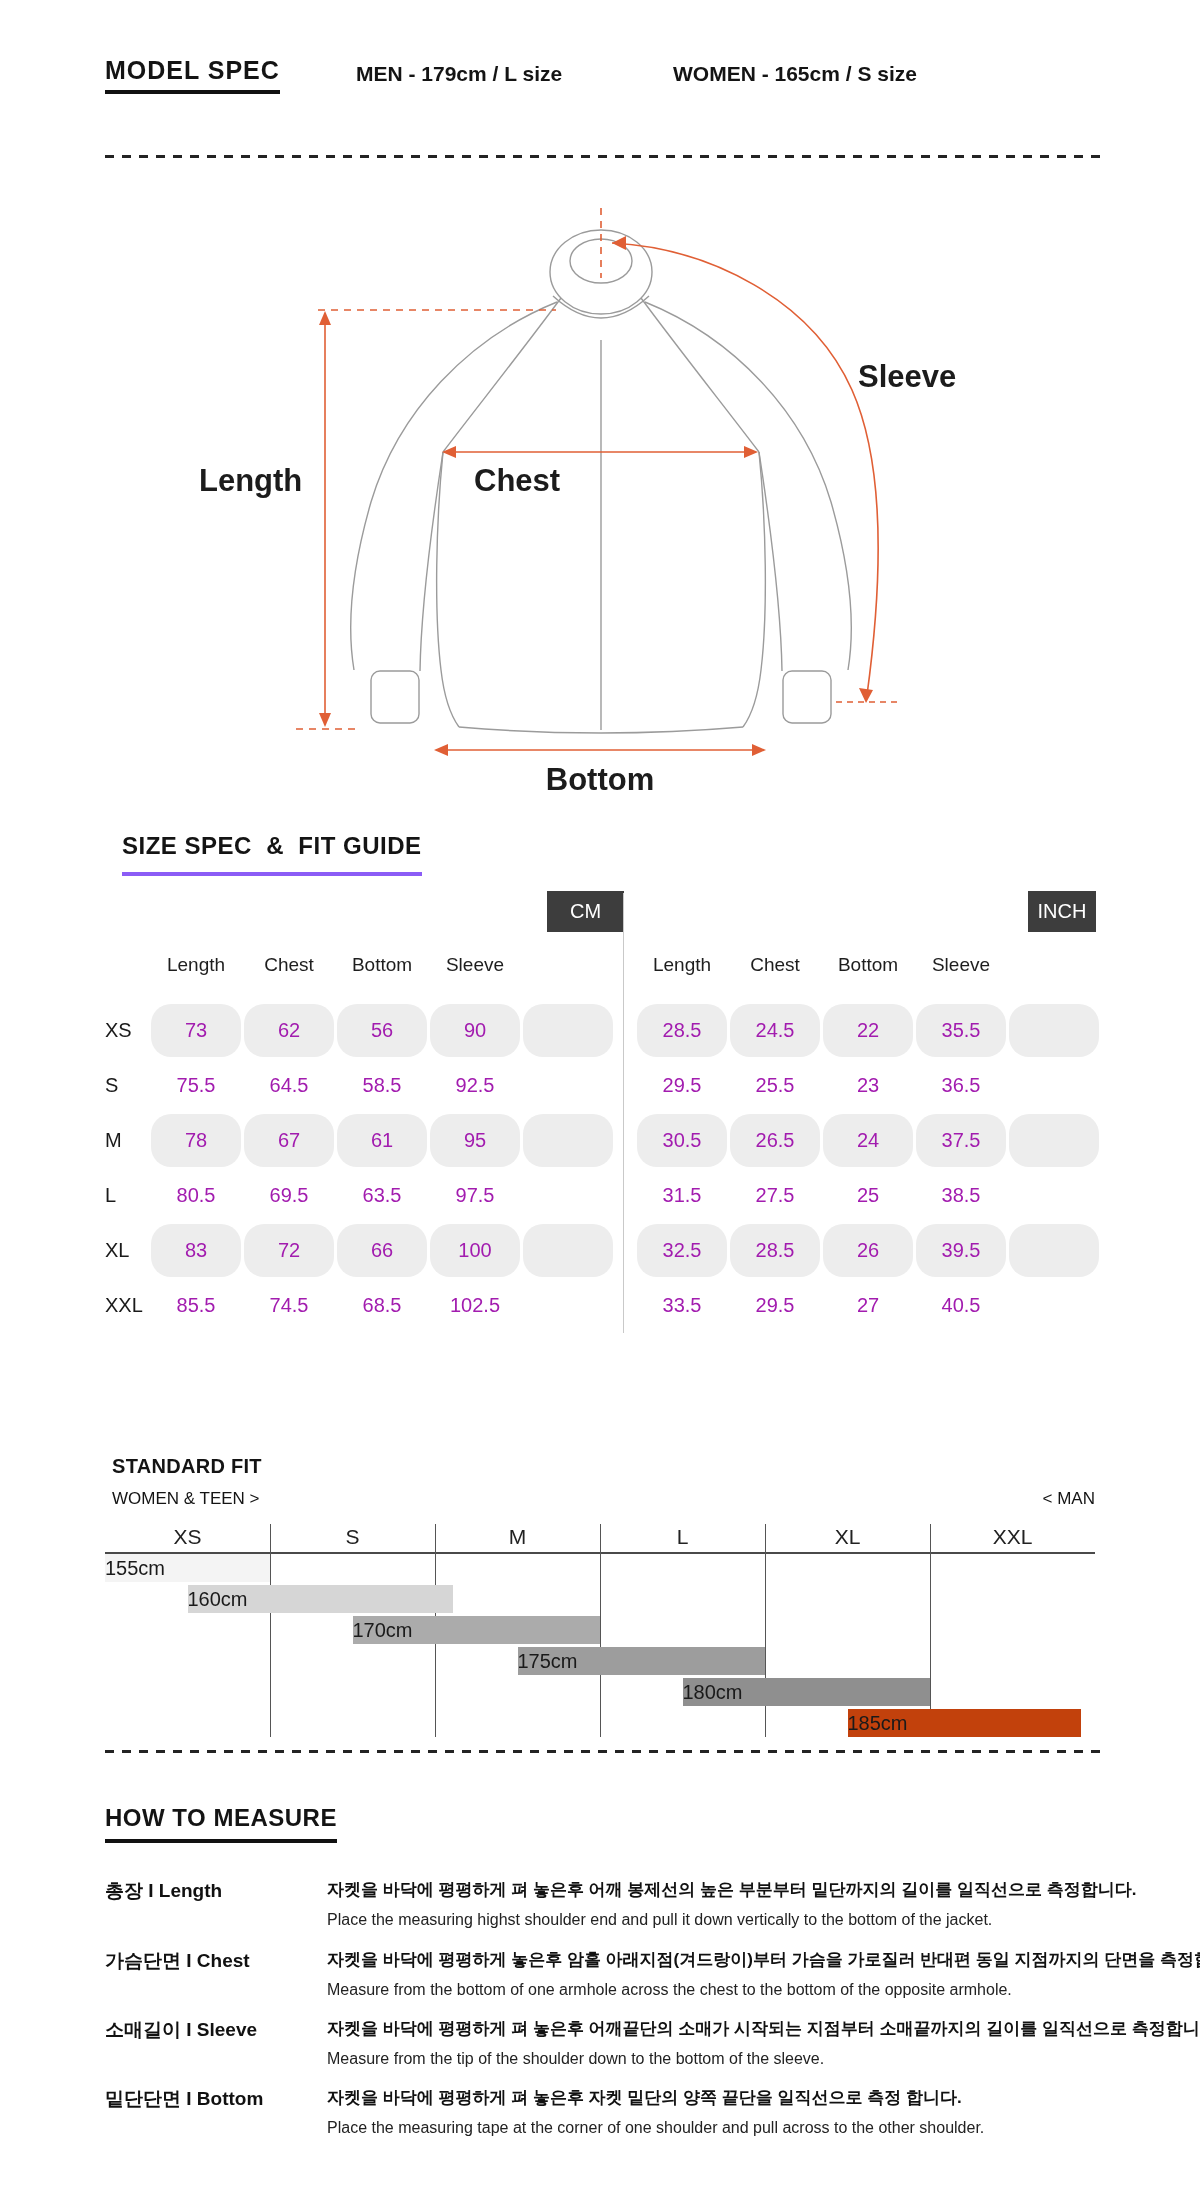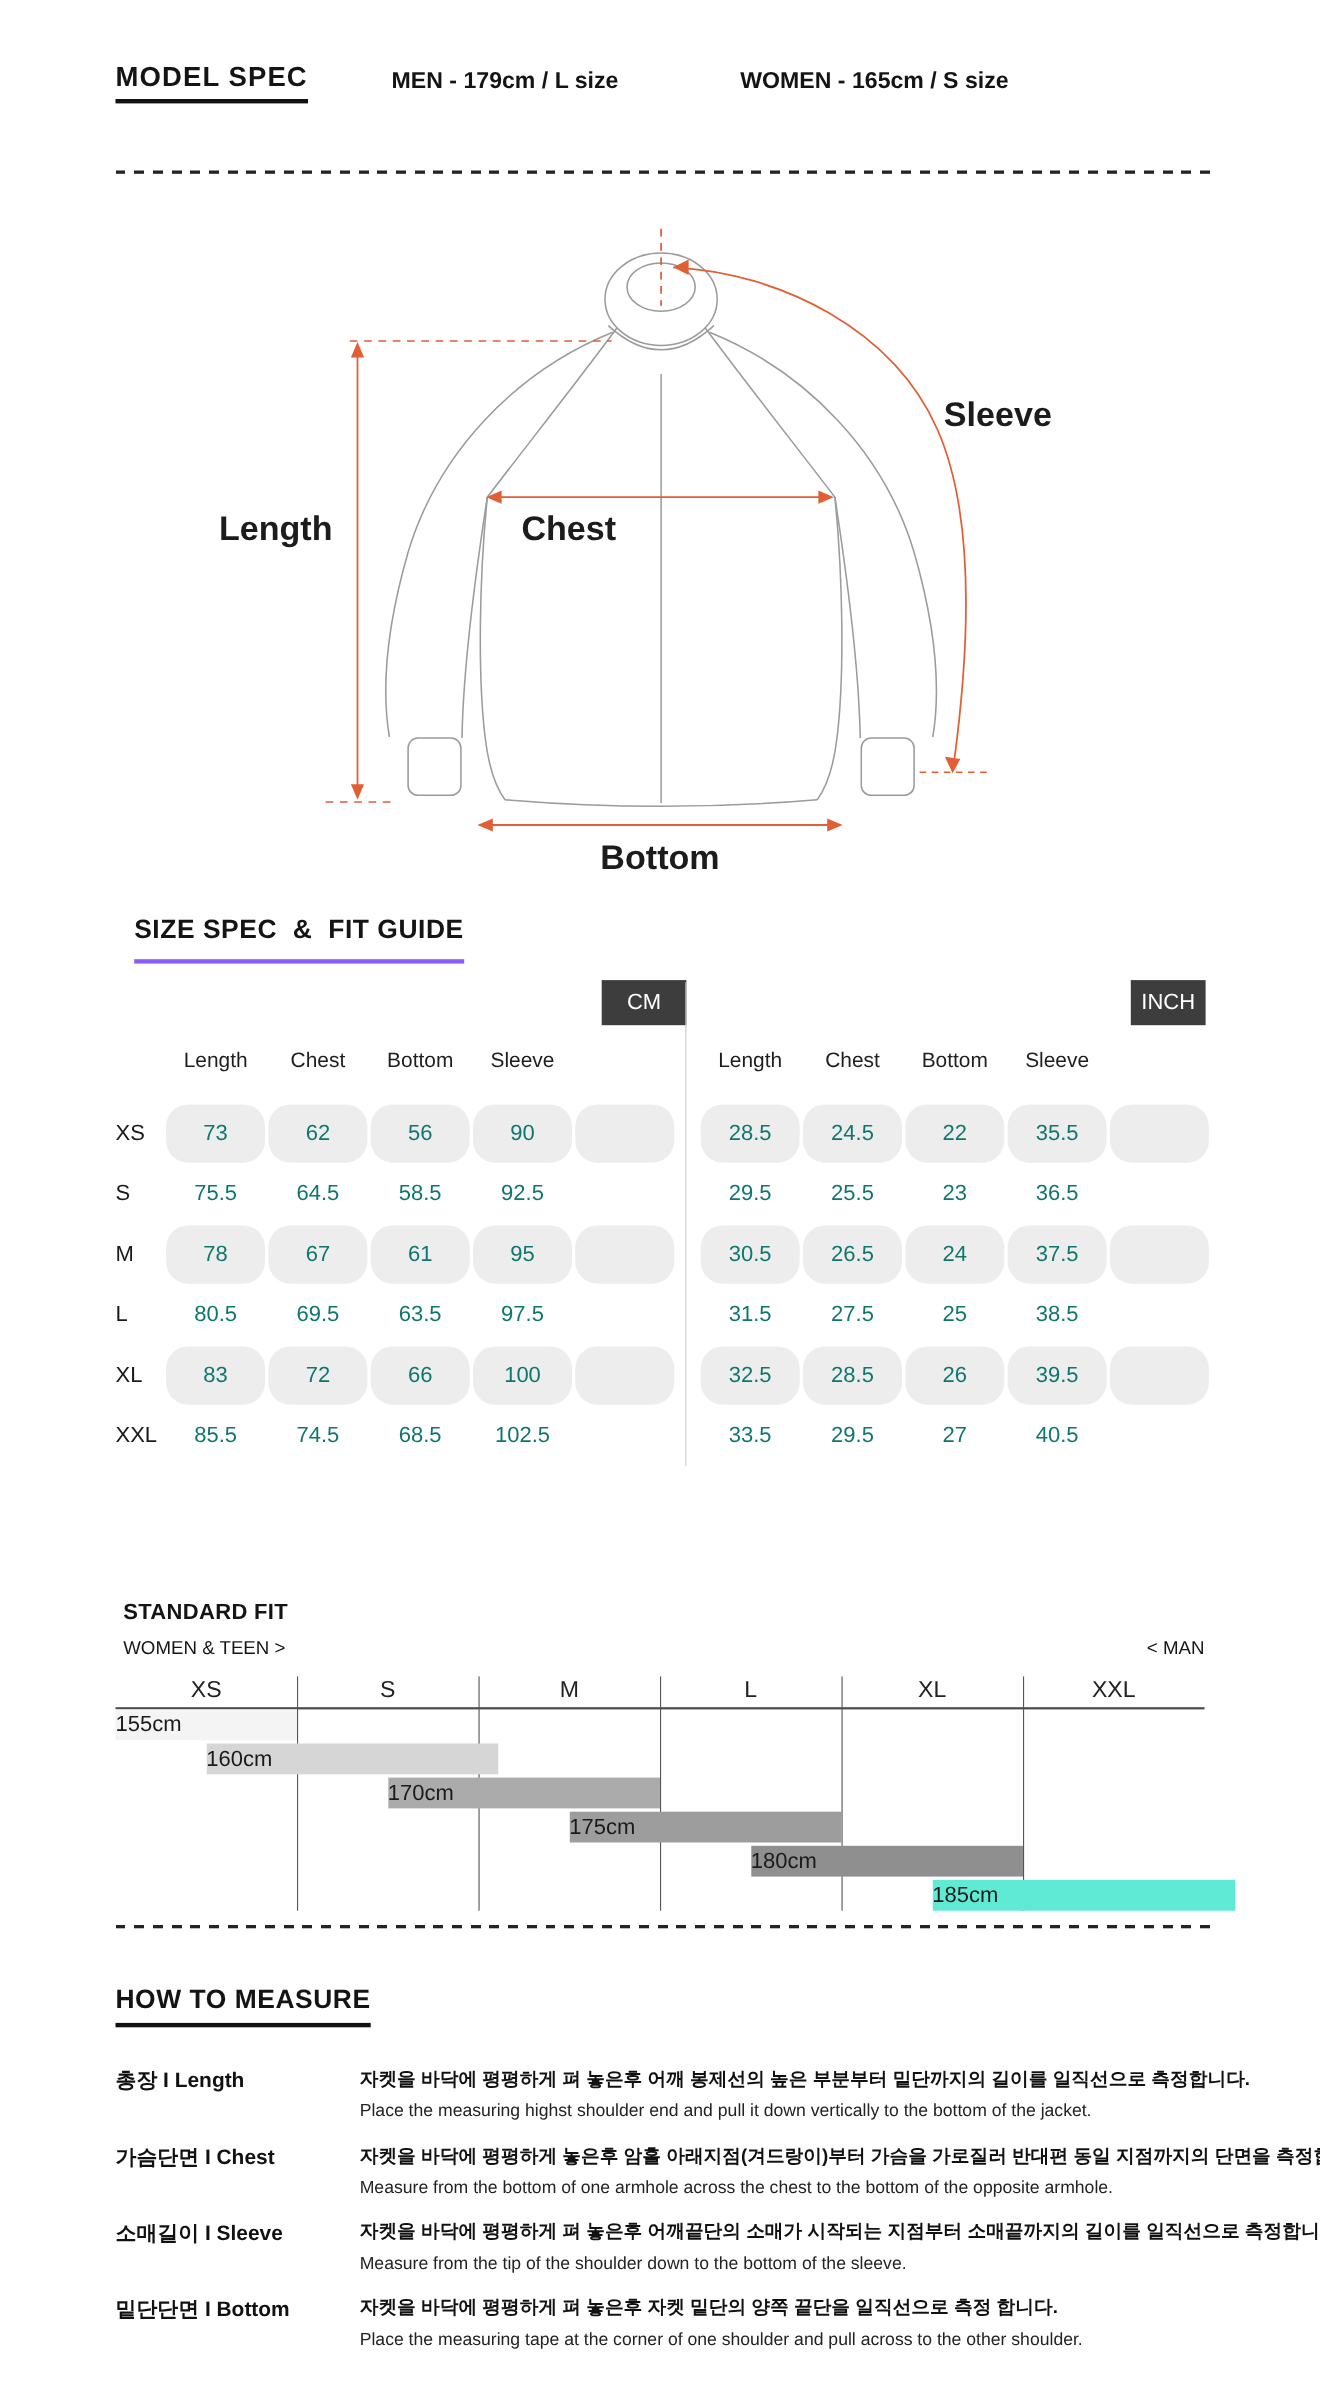--- a/index.html
+++ b/index.html
@@ -34,21 +34,21 @@
   .tables-divider{position:absolute;left:623px;top:893px;width:1px;height:440px;background:#c9c9c9;}
 
   .stable{position:absolute;top:952px;}
   .stable.cm{left:105px;} .stable.inch{left:637px;}
   .thead{display:flex;height:26px;line-height:26px;margin-bottom:26px;}
   .thead .spacer{width:46px;}
   .thead .hcell{width:90px;margin-right:3px;text-align:center;font-size:19px;color:#1e1e1e;}
   .trow{display:flex;height:53px;margin-bottom:2px;}
   .trow .rlabel{width:46px;line-height:53px;font-size:20px;color:#1a1a1a;}
   .trow .cell{width:90px;margin-right:3px;line-height:53px;text-align:center;
-              font-size:20px;color:#0f766e;border-radius:20px;}
+              font-size:20px;color:#a21caf;border-radius:20px;}
   .trow.striped .cell{background:#ededed;}
 
   .spec-note{position:absolute;left:105px;top:1370px;font-size:17px;color:#141414;}
 
   
   .fit-title{position:absolute;left:112px;top:1455px;font-size:20px;font-weight:bold;letter-spacing:.3px;}
   .fit-left{position:absolute;left:112px;top:1489px;font-size:17px;}
   .fit-right{position:absolute;left:105px;top:1489px;width:990px;text-align:right;font-size:17px;}
   .fit-chart{position:absolute;left:105px;top:1524px;width:990px;height:215px;}
   .fit-size-label{position:absolute;top:0;height:26px;line-height:26px;text-align:center;
@@ -250,21 +250,21 @@
       <div class="fit-vline" style="left: 165px;"></div>
       <div class="fit-vline" style="left: 330px;"></div>
       <div class="fit-vline" style="left: 495px;"></div>
       <div class="fit-vline" style="left: 660px;"></div>
       <div class="fit-vline" style="left: 825px;"></div>
       <div class="fit-bar" style="left: 0px; width: 165px; top: 30px; background: rgb(244, 244, 244);">155cm</div>
       <div class="fit-bar" style="left: 82.5px; width: 265px; top: 61px; background: rgb(214, 214, 214);">160cm</div>
       <div class="fit-bar" style="left: 247.5px; width: 247.5px; top: 92px; background: rgb(171, 171, 171);">170cm</div>
       <div class="fit-bar" style="left: 412.5px; width: 247.5px; top: 123px; background: rgb(157, 157, 157);">175cm</div>
       <div class="fit-bar" style="left: 577.5px; width: 247.5px; top: 154px; background: rgb(143, 143, 143);">180cm</div>
-      <div class="fit-bar" style="left: 742.5px; width: 275px; top: 185px; background: #5eead4;">185cm</div>
+      <div class="fit-bar" style="left: 742.5px; width: 233px; top: 185px; background: #c2410c;">185cm</div>
     </div>
 
   <div class="dashed-sep sep2"></div>
 
   <div class="how-title">HOW TO MEASURE</div>
   <div id="measure-list">
       <div class="m-row" style="top: 1878px;">
         <div class="m-label">총장 I Length</div>
         <div class="m-desc">
           <div class="m-kr">자켓을 바닥에 평평하게 펴 놓은후 어깨 봉제선의 높은 부분부터 밑단까지의 길이를 일직선으로 측정합니다.</div>

